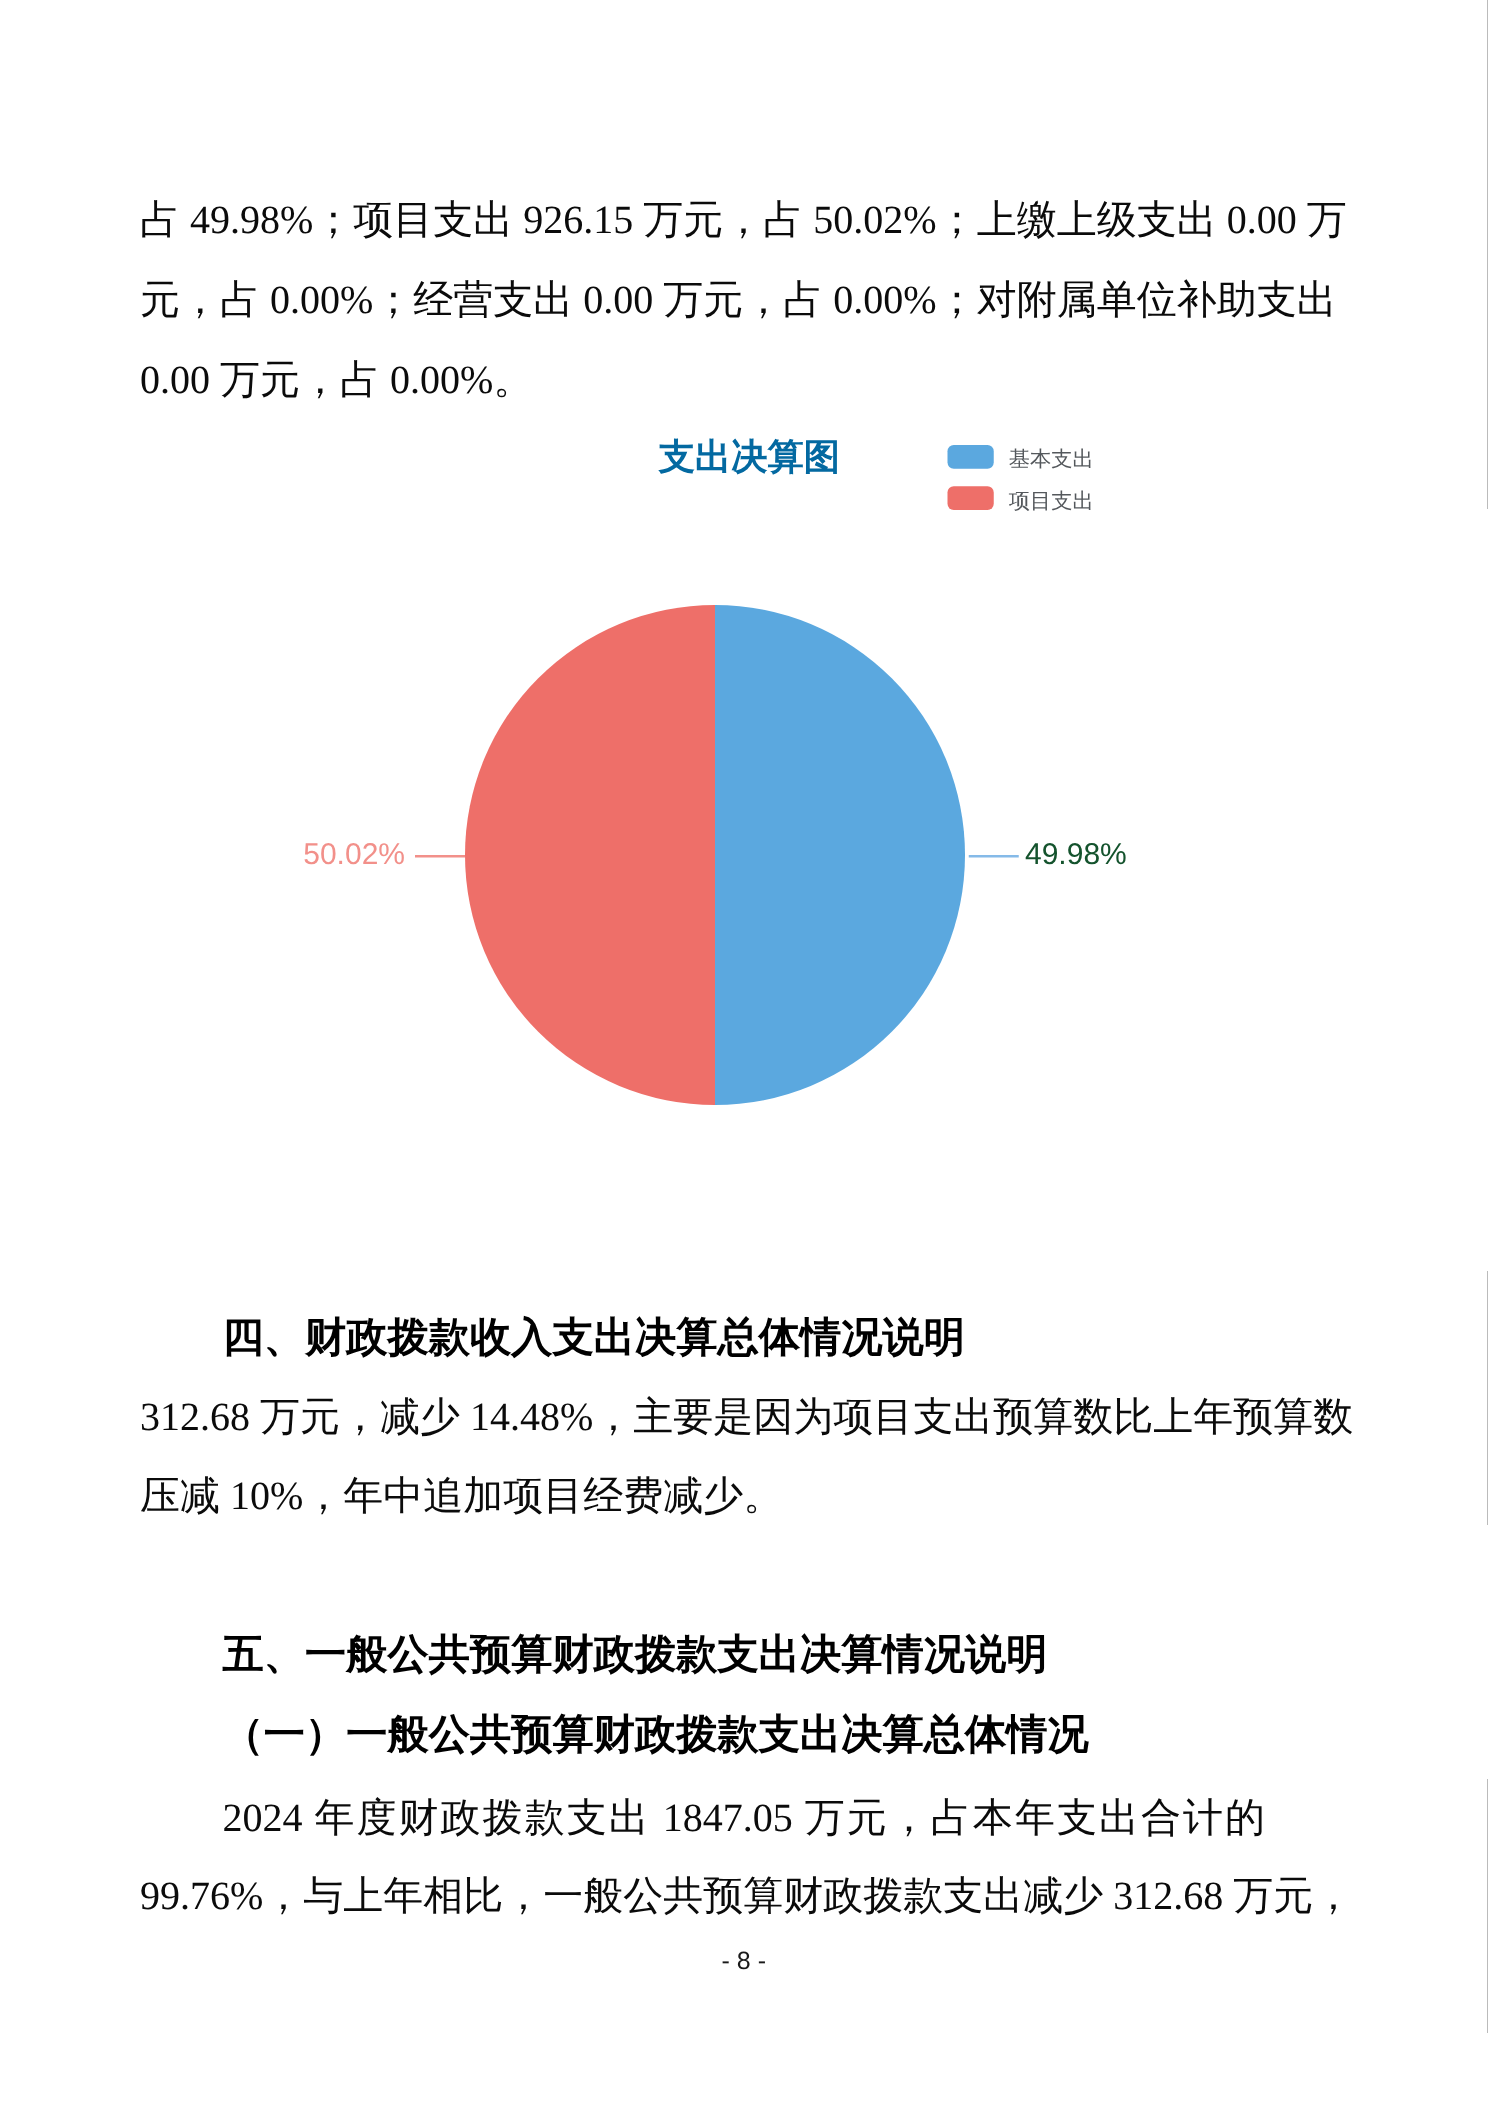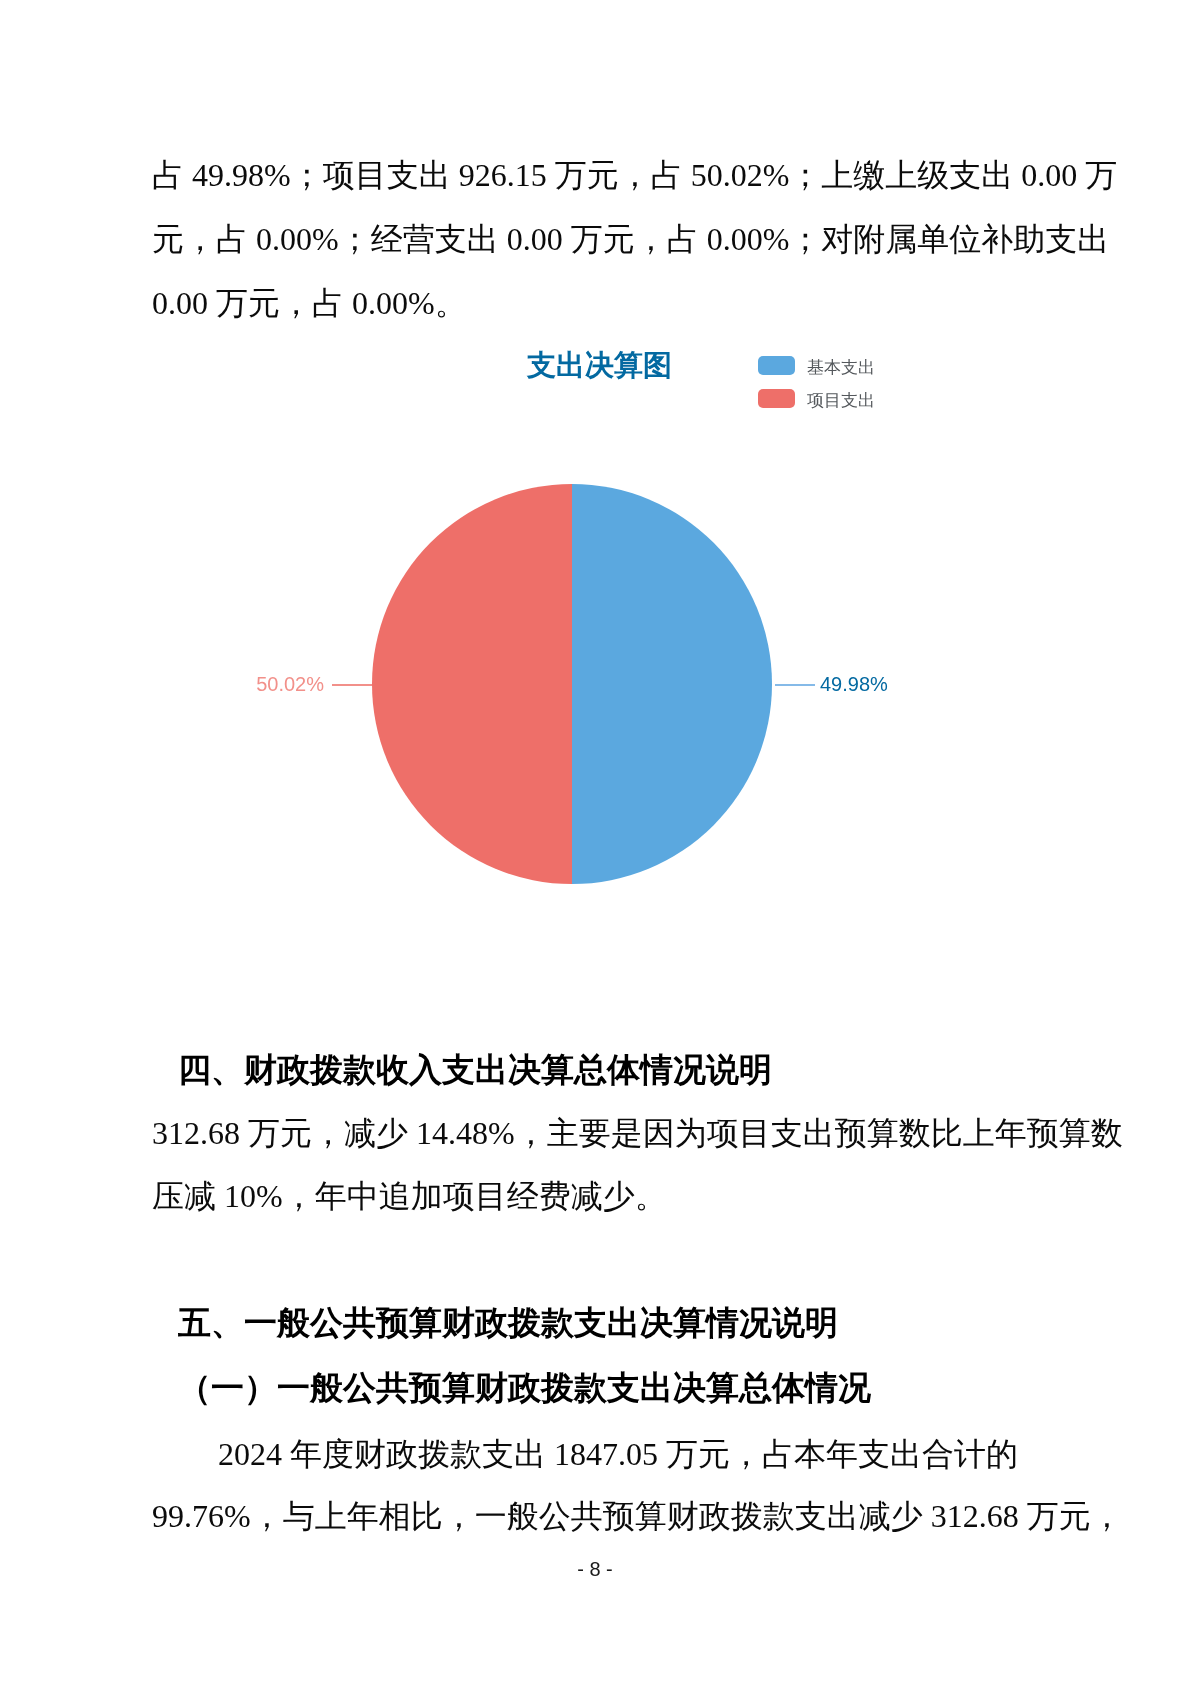--- a/index.html
+++ b/index.html
@@ -12,21 +12,21 @@
     font-family:"Liberation Serif", serif;
     color:#000;
   }
   
   .para {
     position:absolute;
     left:112px; width:972px;
     font-size:32px;
     color:#0b0b0b;
   }
-  .para .line { display:block; white-space:nowrap;margin-left:40px; }
+  .para .line { display:block; white-space:nowrap; }
   .intro   { top:143px; line-height:64px; }
   .para4   { top:1102px; line-height:63px; }
   .para5   { top:1423px; line-height:62px; }
   .indent  { text-indent:66px; }
   .spread  {
     white-space:normal;
     text-align:justify;
     text-align-last:justify;
     padding-right:72px;
   }
@@ -77,21 +77,21 @@
     white-space:nowrap;
   }
   .pie { position:absolute; left:372px; top:484px; width:400px; height:400px; }
   .pie-half { position:absolute; top:0; width:200px; height:400px; }
   .pie-half.left  { left:0;     border-radius:200px 0 0 200px; }
   .pie-half.right { left:200px; border-radius:0 200px 200px 0; }
   .pie-label {
     position:absolute;
     top:672px;
     font-family:"Liberation Sans", sans-serif;
-    font-size:20px;
+    font-size:24px;
     line-height:24px;
     white-space:nowrap;
   }
   .pie-label.left  { left:240px; width:84px; text-align:right; }
   .pie-label.right { left:820px; }
   .leader { position:absolute; top:684px; width:40px; height:2px; }
   .leader.left  { left:332px; }
   .leader.right { left:775px; }
   
   .page-number {
@@ -129,21 +129,21 @@
     </div>
 
     <div class="pie">
       <div class="pie-half left" style="background-color: rgb(238, 111, 105);"></div>
       <div class="pie-half right" style="background-color: rgb(91, 168, 223);"></div>
     </div>
 
     <span class="pie-label left" style="color: rgb(242, 144, 138);">50.02%</span>
     <span class="leader left" style="background-color: rgb(242, 144, 138);"></span>
 
-    <span class="pie-label right" style="color: #0369a1;">49.98%</span>
+    <span class="pie-label right" style="color: #14532d;">49.98%</span>
     <span class="leader right" style="background-color: rgb(133, 186, 232);"></span>
   </div>
 
   <div class="heading h4">四、财政拨款收入支出决算总体情况说明</div>
   <div class="para para4">
     <span class="line">312.68 万元，减少 14.48%，主要是因为项目支出预算数比上年预算数</span>
     <span class="line">压减 10%，年中追加项目经费减少。</span>
   </div>
 
   <div class="heading h5">五、一般公共预算财政拨款支出决算情况说明</div>

